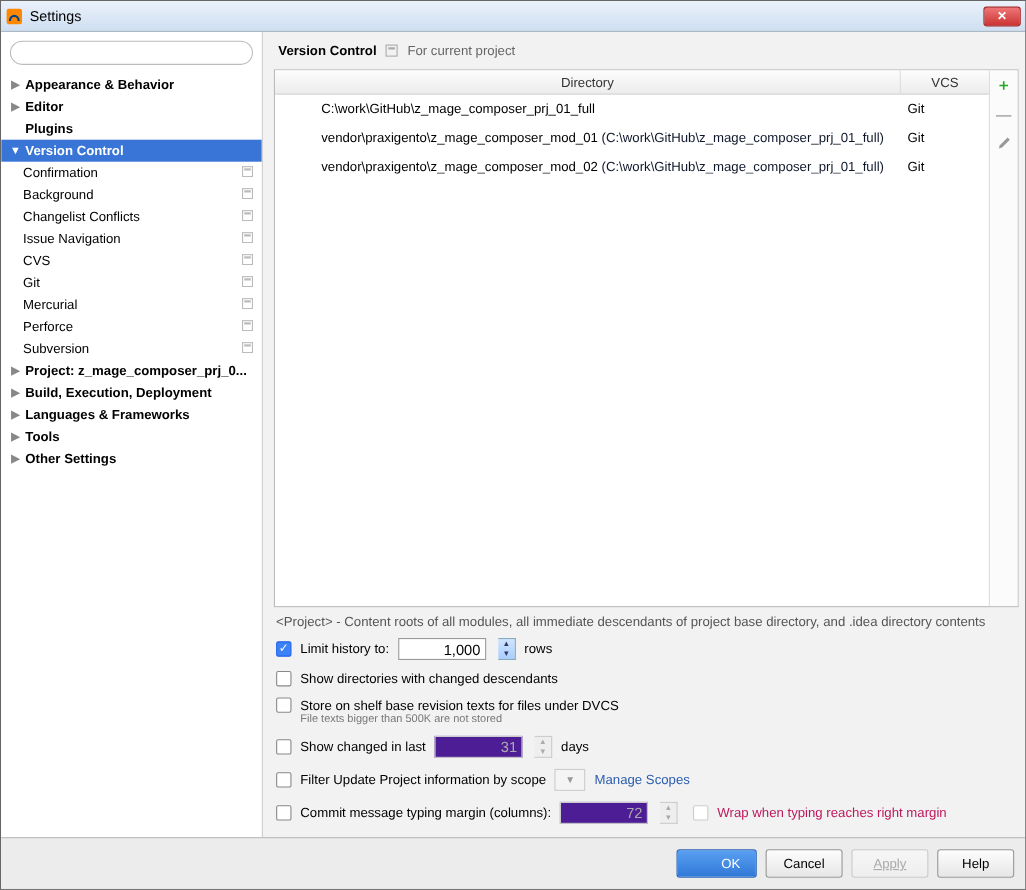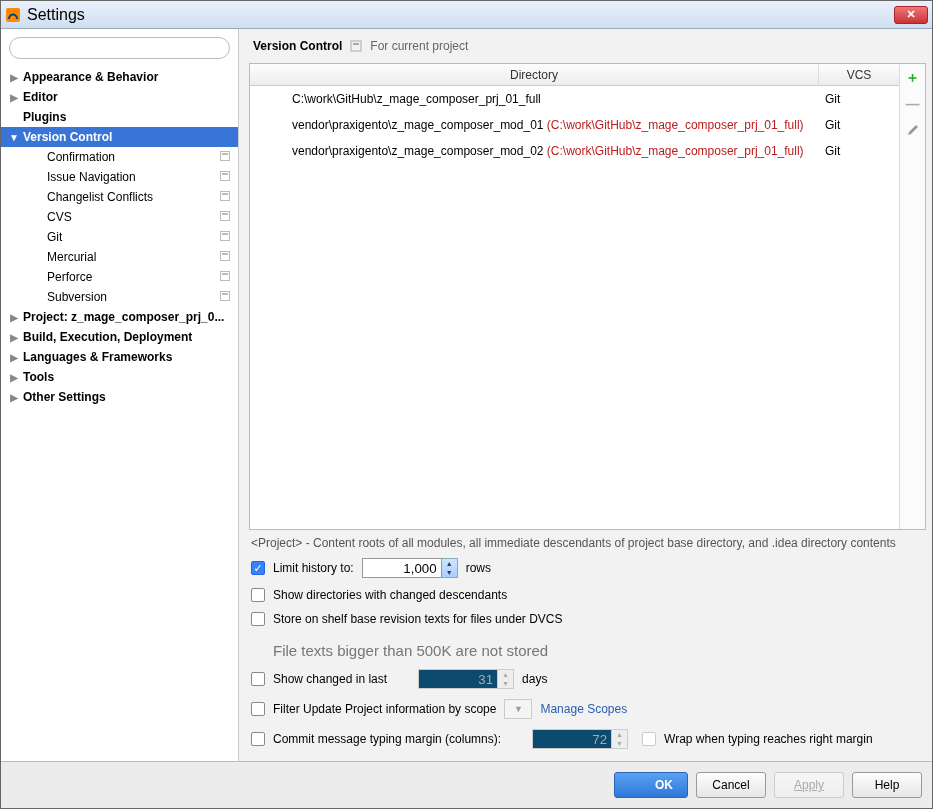--- a/index.html
+++ b/index.html
@@ -1,76 +1,76 @@
 <!DOCTYPE html>
 <html><head>
 <meta charset="utf-8">
 <style>
 * { box-sizing: border-box; margin: 0; padding: 0; }
 body { font-family: "Segoe UI", Tahoma, sans-serif; font-size: 12px; background: #fff; color: #000; width: 933px; height: 809px; overflow: hidden; display: flex; flex-direction: column; border: 1px solid #666; }
 .titlebar { height: 28px; background: linear-gradient(to bottom, #eaf1fb, #cfdff1); display: flex; align-items: center; padding: 0 4px; border-bottom: 1px solid #9ab; }
 .titlebar .app-icon { width: 16px; height: 16px; margin-right: 6px; display:flex; align-items:center; justify-content:center; }
-.titlebar .title { flex: 1; font-size: 16px; color: #000; }
+.titlebar .title { flex: 1; font-size: 13px; color: #000; }
 .titlebar .close { width: 34px; height: 18px; background: linear-gradient(to bottom,#e77,#c33); border:1px solid #a22; border-radius:3px; display:flex; align-items:center; justify-content:center; color:#fff; font-size:11px; font-weight:bold; cursor:pointer; }
 .main { flex: 1; display: flex; background: #f2f2f2; overflow:hidden; }
 .sidebar { width: 238px; border-right: 1px solid #ccc; display:flex; flex-direction:column; background:#fff; }
 .search-wrap { padding: 8px; }
 .search { width: 100%; height: 22px; border: 1px solid #bbb; border-radius: 11px; padding: 0 22px 0 22px; background:#fff; position:relative; }
 .search-wrap { position:relative; }
 .search-icon { position:absolute; left:15px; top:12px; width:12px; height:12px; }
 .tree { flex:1; overflow:auto; padding-bottom:8px; }
 .tree-row { display:flex; align-items:center; height:20px; padding-left:8px; cursor:pointer; position:relative;}
 .tree-row.l1 { padding-left: 22px; font-weight:bold; }
-.tree-row.l2 { padding-left: 46px; text-align: right; }
+.tree-row.l2 { padding-left: 20px; text-align: right; }
 .tree-row.selected { background:#3875d7; color:#fff; }
 .tree-row .arrow { position:absolute; left:8px; width:10px; text-align:center; color:#888; font-size:10px; }
 .tree-row.selected .arrow { color:#fff; }
 .tree-row.l2 .mini { position:absolute; right:8px; color:#aaa; font-size:10px; }
 .content { flex:1; display:flex; flex-direction:column; padding:10px 6px 0 10px; }
 .crumb { display:flex; align-items:center; gap:8px; margin-bottom:10px; padding-left:4px;}
 .crumb .h { font-weight:bold; }
 .crumb .scope-icon { width:12px; height:12px; display:inline-flex; align-items:center; justify-content:center; color:#888;}
 .crumb .scope { color:#666; }
 .table-wrap { flex:1; display:flex; border:1px solid #bbb; background:#fff; min-height:0; }
 .table-main { flex:1; display:flex; flex-direction:column; min-width:0;}
 .thead { display:flex; background:linear-gradient(to bottom,#fdfdfd,#ececec); border-bottom:1px solid #ccc; height:22px; }
 .th { display:flex; align-items:center; justify-content:center; font-size:12px; color:#333; border-right:1px solid #ddd;}
 .th.dir { flex:1; }
 .th.vcs { width:80px; border-right:none;}
 .tbody { flex:1; overflow:auto; }
 .tr { display:flex; height:26px; align-items:center; padding-left:6px;margin-left:36px;}
 .td.dir { flex:1; white-space:nowrap; overflow:hidden; text-overflow:ellipsis; padding-right:6px;}
-.td.dir .sub { color:#b91c1c; }
+.td.dir .sub { color:#0f172a; }
 .td.vcs { width:80px; padding-left:6px;}
 .table-side { width:26px; border-left:1px solid #ddd; display:flex; flex-direction:column; align-items:center; padding-top:6px; gap:10px; background:#fbfbfb;}
 .table-side .btn { width:16px; height:16px; display:flex; align-items:center; justify-content:center; cursor:pointer; font-size:14px; }
 .plus { color:#2a2; font-weight:bold; }
 .minus { color:#aaa; font-weight:bold; font-size:18px; line-height:8px;}
 .pen { color:#888; }
 .note { color:#555; padding:6px 2px 8px 2px; font-size:12px;}
 .opts { display:flex; flex-direction:column; gap:10px; padding:0 2px 12px 2px;}
 .opt-row { display:flex; align-items:center; gap:8px; }
 .chk { width:14px; height:14px; border:1px solid #888; background:#fff; display:inline-flex; align-items:center; justify-content:center; cursor:pointer; border-radius:2px;}
 .chk.checked { background:#3b82f6; border-color:#2563eb; }
 .chk.checked::after { content:"✓"; color:#fff; font-size:11px; line-height:1;}
-.num-field { display:inline-flex; align-items:flex-end; }
+.num-field { display:inline-flex; align-items:flex-end;gap:11px; }
 .num-input { width:80px; height:20px; border:1px solid #999; text-align:right; padding-right:4px; background:#fff;}
-.num-input.disabled { background:#0c4a6e; color:#aaa; border-color:#ccc;margin-left:23px;}
+.num-input.disabled { background:#4c1d95; color:#aaa; border-color:#ccc;}
 .spin { width:16px; height:20px; border:1px solid #8ab; border-left:none; background:linear-gradient(to bottom,#cfe5ff,#a9ceff); display:flex; flex-direction:column; cursor:pointer;}
 .spin.disabled{ background:#eee; border-color:#ccc; cursor:default;}
 .spin span{flex:1; font-size:7px; display:flex; align-items:center; justify-content:center; color:#336;}
 .spin.disabled span{color:#aaa;}
-.sub-note { color:#777; margin-left:22px; font-size:15px;margin-top:16px;}
+.sub-note { color:#777; margin-left:22px; font-size:10px;}
 .dd { width:28px; height:20px; border:1px solid #ccc; background:#f4f4f4; display:inline-flex; align-items:center; justify-content:center; color:#999; font-size:9px; cursor:default;}
 .link { color:#2a5db0; cursor:pointer;}
 .footer { border-top:1px solid #bbb; background:#ececec; padding:10px; display:flex; justify-content:flex-end; gap:8px;}
 button.fbtn { min-width:70px; height:26px; border:1px solid #999; background:linear-gradient(to bottom,#fdfdfd,#e6e6e6); border-radius:3px; cursor:pointer; font-size:12px; padding:0 14px;}
-button.fbtn.primary { background:linear-gradient(to bottom,#5aa0f2,#2f78d7); border-color:#2a66b8; color:#fff; font-weight:bold;padding-left:40px;}
+button.fbtn.primary { background:linear-gradient(to bottom,#5aa0f2,#2f78d7); border-color:#2a66b8; color:#fff; font-weight:normal;padding-left:40px;}
 button.fbtn:disabled { color:#aaa; cursor:default; background:linear-gradient(to bottom,#f6f6f6,#eee); border-color:#ccc;text-decoration:underline;}
-.dis-label { color:#000000; }
+.dis-label { color:#be185d; }
 </style>
 </head>
 <body>
 
 <div class="titlebar">
   <span class="app-icon">
     <svg width="16" height="16" viewBox="0 0 16 16">
         <rect x="1" y="1" width="14" height="14" fill="#f80" rx="2"></rect>
         <path d="M4 12 C4 6 12 6 12 12" stroke="#048" stroke-width="2" fill="none"></path>
       </svg>
@@ -107,28 +107,35 @@
           <span>Version Control</span>
         </div>
         <div class="tree-row l2">
           <span>Confirmation</span>
           <span class="mini"><svg width="10" height="10" viewBox="0 0 10 10">
               <rect x="0.5" y="0.5" width="9" height="9" stroke="#bbb" fill="none"></rect>
               <rect x="2" y="2" width="6" height="2" fill="#bbb"></rect>
             </svg></span>
         </div>
         <div class="tree-row l2">
+          <span>Background</span>
+          <span class="mini"><svg width="10" height="10" viewBox="0 0 10 10">
+              <rect x="0.5" y="0.5" width="9" height="9" stroke="#bbb" fill="none"></rect>
+              <rect x="2" y="2" width="6" height="2" fill="#bbb"></rect>
+            </svg></span>
+        </div>
+        <div class="tree-row l2">
+          <span>Changelist Conflicts</span>
+          <span class="mini"><svg width="10" height="10" viewBox="0 0 10 10">
+              <rect x="0.5" y="0.5" width="9" height="9" stroke="#bbb" fill="none"></rect>
+              <rect x="2" y="2" width="6" height="2" fill="#bbb"></rect>
+            </svg></span>
+        </div>
+        <div class="tree-row l2">
           <span>Issue Navigation</span>
-          <span class="mini"><svg width="10" height="10" viewBox="0 0 10 10">
-              <rect x="0.5" y="0.5" width="9" height="9" stroke="#bbb" fill="none"></rect>
-              <rect x="2" y="2" width="6" height="2" fill="#bbb"></rect>
-            </svg></span>
-        </div>
-        <div class="tree-row l2">
-          <span>Changelist Conflicts</span>
           <span class="mini"><svg width="10" height="10" viewBox="0 0 10 10">
               <rect x="0.5" y="0.5" width="9" height="9" stroke="#bbb" fill="none"></rect>
               <rect x="2" y="2" width="6" height="2" fill="#bbb"></rect>
             </svg></span>
         </div>
         <div class="tree-row l2">
           <span>CVS</span>
           <span class="mini"><svg width="10" height="10" viewBox="0 0 10 10">
               <rect x="0.5" y="0.5" width="9" height="9" stroke="#bbb" fill="none"></rect>
               <rect x="2" y="2" width="6" height="2" fill="#bbb"></rect>

